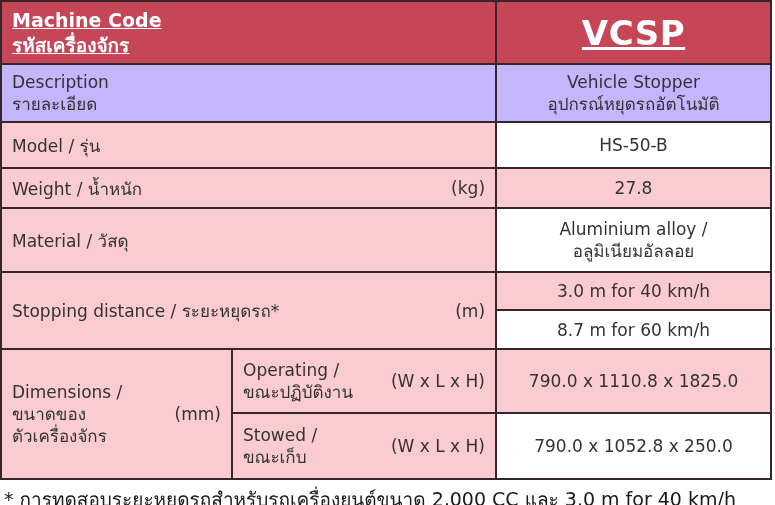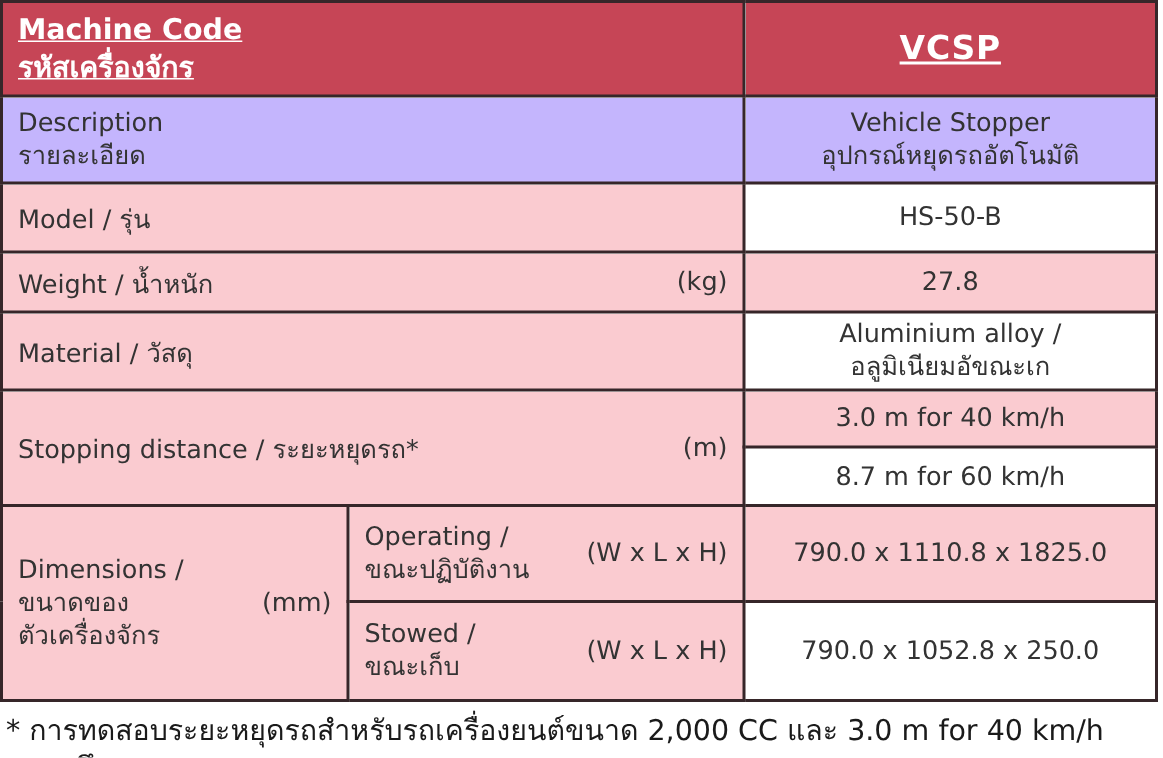--- a/index.html
+++ b/index.html
@@ -39,21 +39,21 @@
   .c-label { text-align: left; }
   .c-value { text-align: center; }
 
   .header-left {
     font-weight: bold;
     font-size: 19px;
     line-height: 1.3;
   }
   .header-value {
     font-weight: bold;
-    font-size: 22px;
+    font-size: 34px;
     letter-spacing: 0.5px;
     margin-left: 46px;
   }
   .two-line { line-height: 1.32; }
   .three-line { line-height: 1.3; }
 
   .lbl-flex {
     display: flex;
     justify-content: space-between;
     align-items: center;
@@ -108,25 +108,25 @@
     <tr style="height:40px">
       <td colspan="2" class="bg-pink c-label">
         <span class="lbl-flex">
           <span>Weight / น้ำหนัก</span>
           <span class="unit">(kg)</span>
         </span>
       </td>
       <td class="bg-pink c-value">27.8</td>
     </tr>
 
-    <tr style="height:52px">
+    <tr style="height:64px">
       <td colspan="2" class="bg-pink c-label">Material / วัสดุ</td>
       <td class="bg-white c-value two-line">
         <div>Aluminium alloy /</div>
-        <div>อลูมิเนียมอัขณะเก</div>
+        <div>อลูมิเนียมอัลลอย</div>
       </td>
     </tr>
 
     <tr style="height:38px">
       <td colspan="2" rowspan="2" class="bg-pink c-label">
         <span class="lbl-flex">
           <span>Stopping distance / ระยะหยุดรถ*</span>
           <span class="unit">(m)</span>
         </span>
       </td>

